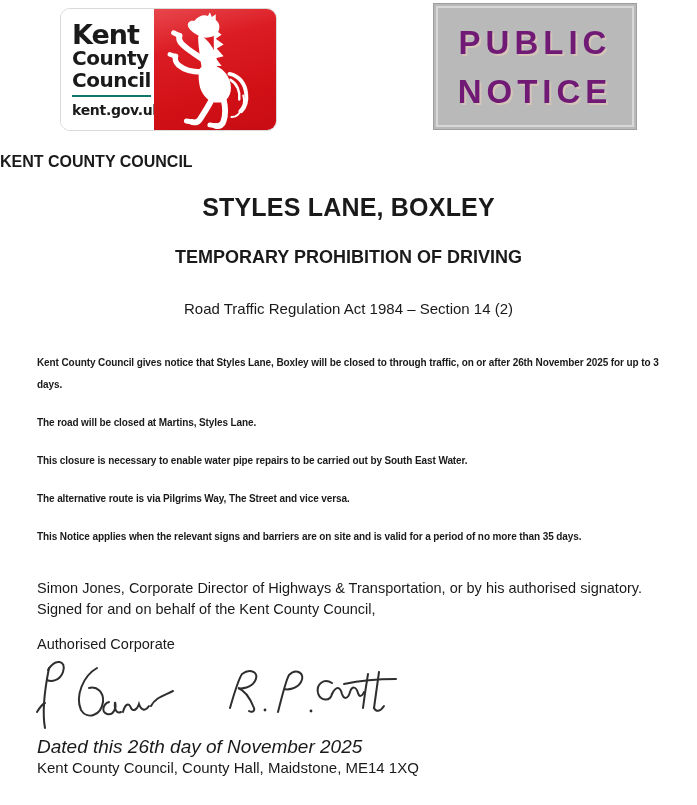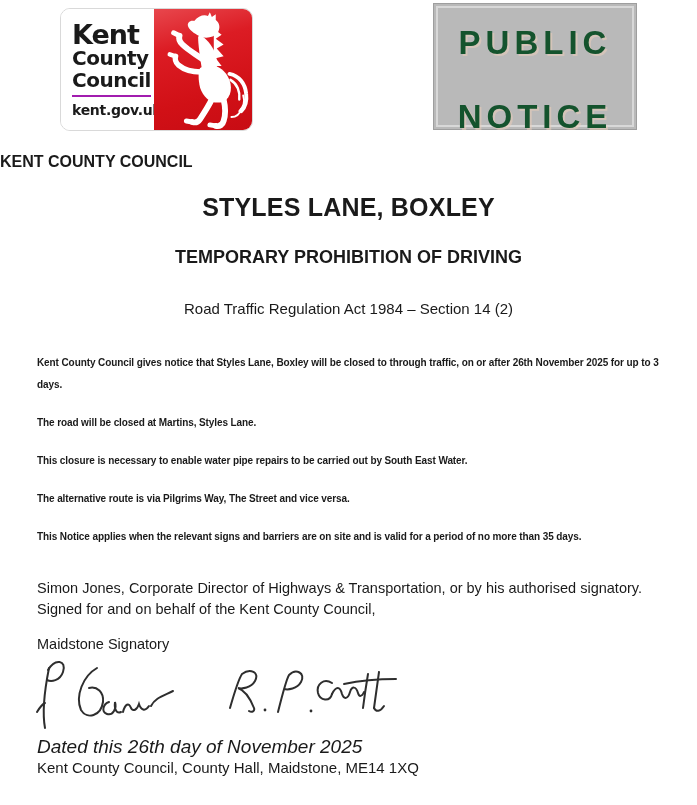--- a/index.html
+++ b/index.html
@@ -6,46 +6,46 @@
   body{
     width:697px;height:805px;background:#ffffff;
     font-family:"Liberation Sans",sans-serif;color:#1a1a1a;
     position:relative;overflow:hidden;
   }
 
   
   .header{position:relative;height:131px;}
 
   .logo{
-    position:absolute;left:60px;top:8px;width:193px;height:123px;
+    position:absolute;left:60px;top:8px;width:217px;height:123px;
     border:1px solid #d9d9d9;border-radius:10px;overflow:hidden;
     display:flex;box-sizing:border-box;background:#fff;
   }
   .logo-left{width:93px;background:#ffffff;padding:13px 0 0 11px;box-sizing:border-box;
     font-family:"DejaVu Sans",sans-serif;}
   .logo-kent{font-size:27px;font-weight:bold;line-height:25px;letter-spacing:-1px;}
   .logo-county{font-size:20px;font-weight:bold;line-height:22px;letter-spacing:-0.5px;}
   .logo-council{font-size:20px;font-weight:bold;line-height:22px;letter-spacing:-0.5px;
-    display:inline-block;border-bottom:2px solid #a21caf;padding-bottom:4px;}
+    display:inline-block;border-bottom:2px solid #0f766e;padding-bottom:4px;}
   .logo-url{font-size:14px;font-weight:bold;margin-top:5px;letter-spacing:-0.3px;}
   .logo-right{flex:1;position:relative;
     background:linear-gradient(165deg,#e8474d 0%,#dc1c24 30%,#d11016 70%,#c80c14 100%);}
   .logo-right svg{position:absolute;left:1px;top:2px;}
 
   .badge{
     position:absolute;left:433px;top:3px;width:204px;height:127px;
     background:#b9b9b9;border:1px solid #9e9e9e;box-sizing:border-box;
   }
   .badge-inner{
     position:absolute;inset:2px;border:2px solid #d8d8d8;
     display:flex;flex-direction:column;align-items:center;justify-content:center;gap:16px;
   }
   .badge-line{
     font-size:33px;font-weight:bold;letter-spacing:5px;line-height:1;
-    color:#14532d;text-shadow:2px 2px 0 rgba(235,205,185,0.55);margin-top:25px;
+    color:#701a75;text-shadow:2px 2px 0 rgba(235,205,185,0.55);
   }
 
   
   .h-authority{margin-top:22px;font-size:16px;font-weight:bold;}
   .h-road{margin-top:22px;text-align:center;font-size:25px;font-weight:bold;letter-spacing:0.2px;}
   .h-order{margin-top:25px;text-align:center;font-size:18px;font-weight:bold;}
   .h-act{margin-top:32px;text-align:center;font-size:15px;font-weight:normal;}
 
   
   .body-text{margin:35px 0 0 37px;width:627px;}
@@ -123,21 +123,21 @@
   <p>The road will be closed at Martins, Styles Lane.</p>
   <p>This closure is necessary to enable water pipe repairs to be carried out by South East Water.</p>
   <p>The alternative route is via Pilgrims Way, The Street and vice versa.</p>
   <p>This Notice applies when the relevant signs and barriers are on site and is valid for a period of no more than 35 days.</p>
 </div>
 
 <div class="signed-block">
   <div>Simon Jones, Corporate Director of Highways &amp; Transportation, or by his authorised signatory.</div>
   <div>Signed for and on behalf of the Kent County Council,</div>
 </div>
-<div class="authorised-label">Maidstone Signatory</div>
+<div class="authorised-label">Authorised Corporate</div>
 
 <div class="signatures">
 
   <svg class="sig1" width="150" height="78" viewBox="0 0 150 78">
     <g fill="none" stroke="#2e2e2e" stroke-width="2" stroke-linecap="round">
       <path d="M4,58 C7,53 10,50 12,49"></path>
       <path d="M16,14 C12,34 9,58 12,74"></path>
       <path d="M15,16 C22,4 34,6 30,18 C27,27 18,28 14,26"></path>
       <path d="M64,14 C50,22 42,42 48,56 C54,66 68,62 70,48 C71,38 64,32 56,34"></path>
       <path d="M76,48 C70,50 68,58 74,60 C80,62 84,54 82,48 C81,56 84,60 88,58"></path>

